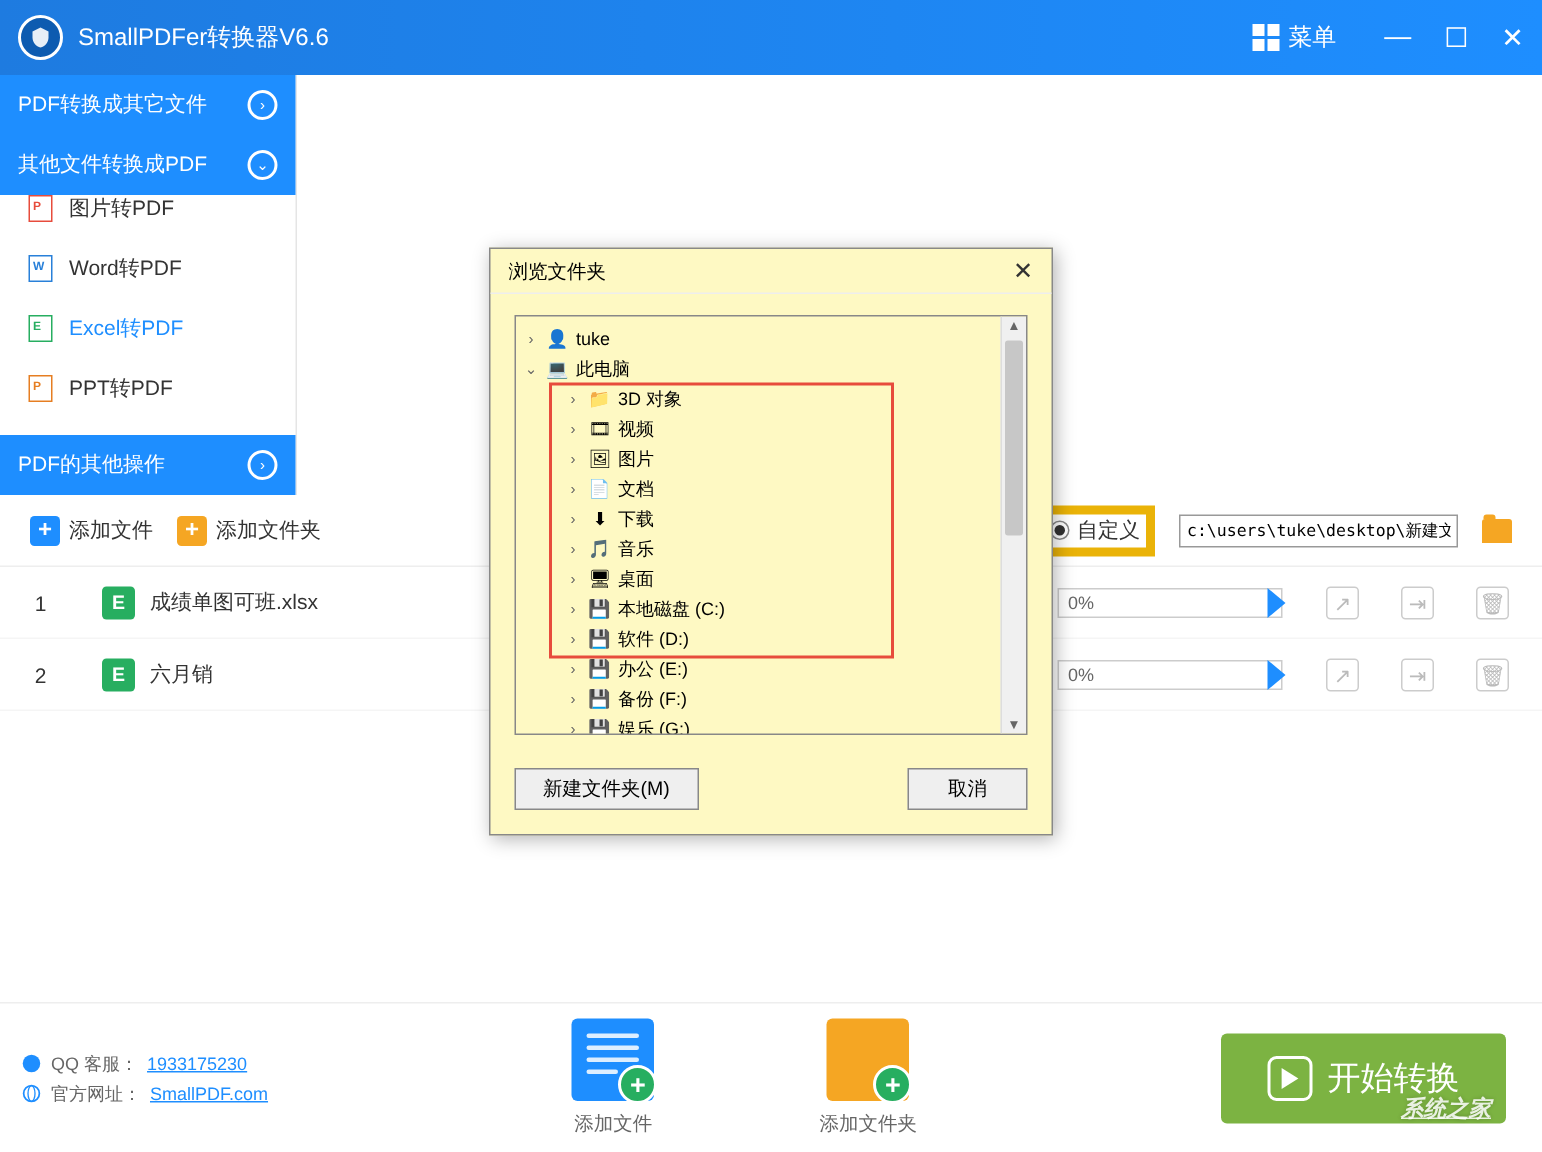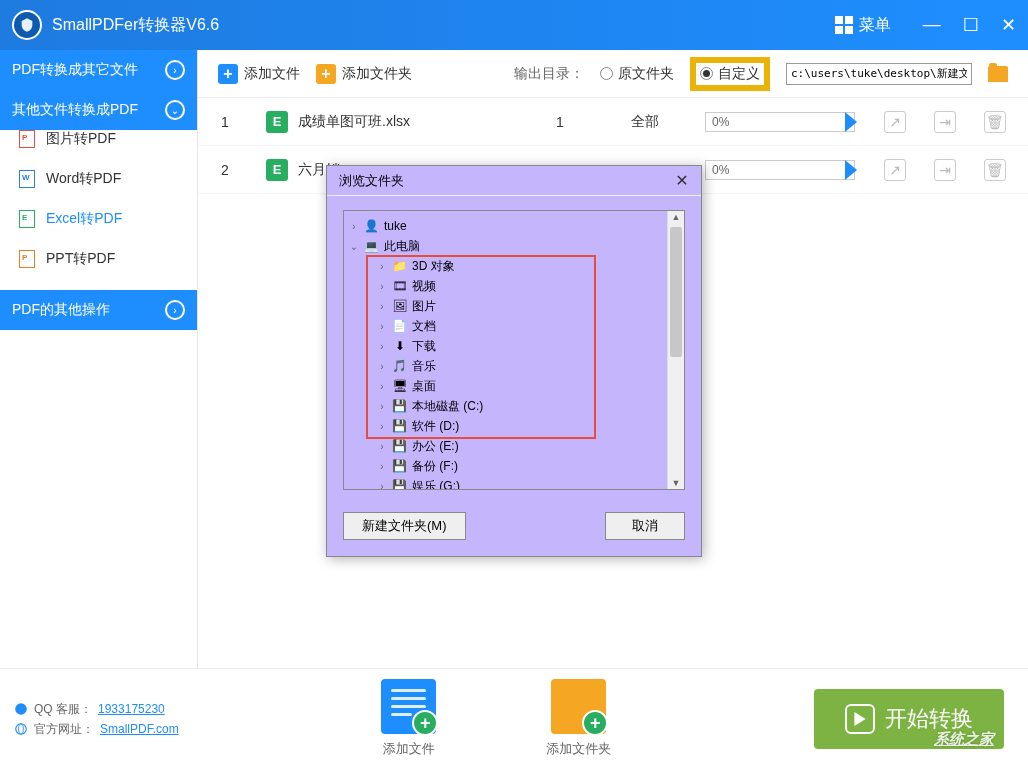--- a/index.html
+++ b/index.html
@@ -11,21 +11,21 @@
     .app-logo svg { width: 16px; height: 16px; }
     .app-title { font-size: 16px; flex: 1; }
     .titlebar-right { display: flex; align-items: center; gap: 18px; }
     .menu-btn { display: flex; align-items: center; gap: 6px; cursor: pointer; }
     .menu-grid { display: grid; grid-template-columns: 8px 8px; grid-template-rows: 8px 8px; gap: 2px; }
     .menu-grid span { background: #fff; }
     .win-ctl { display: flex; gap: 22px; margin-left: 14px; font-size: 18px; }
     .win-ctl span { cursor: pointer; }
     
     
-    .main { display: flex; height: calc(768px - 50px - 100px); }
+    .main { display: flex; height: calc(768px - 50px - 100px); flex-direction: column; }
     
     
     .sidebar { width: 198px; background: #fff; border-right: 1px solid #e5e5e5; }
     .side-section { height: 40px; background: #1e8eff; color: #fff; display: flex; align-items: center; justify-content: space-between; padding: 0 12px; font-size: 14px; cursor: pointer; }
     .side-section .chev { width: 20px; height: 20px; border: 2px solid #fff; border-radius: 50%; display: flex; align-items: center; justify-content: center; font-size: 10px; }
     .side-item { height: 40px; display: flex; align-items: flex-start; padding: 0 18px; gap: 10px; font-size: 14px; color: #333; cursor: pointer; }
     .side-item.active { color: #1e8eff; }
     .side-icon { width: 18px; height: 18px; display: flex; align-items: center; justify-content: center; }
     .pdf-icon-img { width: 16px; height: 18px; border: 1.5px solid #e74c3c; position: relative; }
     .pdf-icon-img.blue { border-color: #2980d9; }
@@ -83,21 +83,21 @@
     .fbtn-icon.clear { background:#8bc34a; border-radius: 6px; display:flex; align-items:center; justify-content:center;}
     .fbtn-icon.clear svg { width:38px; height:38px; }
     .fbtn-label { font-size: 13px; color: #666; }
     .doc-lines { position: absolute; top: 10px; left: 10px; right: 10px; display: flex; flex-direction: column; gap: 5px;}
     .doc-lines span{ height: 3px; background: rgba(255,255,255,.85); border-radius: 2px;}
     .start-btn { width: 190px; height: 60px; background: #7cb342; border-radius: 4px; color: #fff; display: flex; align-items: center; justify-content: center; gap: 10px; font-size: 22px; cursor: pointer; position: relative; }
     .start-btn .play-circle { width: 30px; height: 30px; border: 2px solid #fff; border-radius: 6px; display:flex; align-items:center; justify-content:center;}
     .watermark { position: absolute; right: 10px; bottom: 0; font-size: 15px; color: rgba(255,255,255,0.85); font-style: italic; font-weight: bold; text-shadow: 0 0 3px rgba(0,0,0,.2); pointer-events: none; text-decoration: underline;}
     
     
-    .dialog { position: absolute; left: 326px; top: 165px; width: 376px; background: #c4b5fd; border: 1px solid #888; box-shadow: 2px 2px 12px rgba(0,0,0,.3); }
+    .dialog { position: absolute; left: 326px; top: 165px; width: 376px; background: #fef9c3; border: 1px solid #888; box-shadow: 2px 2px 12px rgba(0,0,0,.3); }
     .dialog-title { height: 30px; display: flex; align-items: center; justify-content: space-between; padding: 0 8px 0 12px; font-size: 13px; border-bottom: 1px solid #eee; }
     .dialog-close { font-size: 16px; cursor: pointer; color: #333; width: 22px; text-align: center;}
     .dialog-body { padding: 14px 16px 10px; }
     .tree { border: 1px solid #888; height: 280px; overflow: hidden; font-size: 12px; padding: 5px 4px; position: relative; }
     .tree-scroll { position: absolute; right: 0; top: 0; bottom: 0; width: 17px; background: #f0f0f0; border-left: 1px solid #ddd;}
     .tree-scroll::before { content:'▲'; position:absolute; top:1px; left:0; right:0; text-align:center; font-size:9px; color:#666;}
     .tree-scroll::after { content:'▼'; position:absolute; bottom:1px; left:0; right:0; text-align:center; font-size:9px; color:#666;}
     .tree-thumb { position:absolute; left:2px; right:2px; top:16px; height:130px; background:#c7c7c7; border-radius:2px;}
     .tree-item { display: flex; align-items: center; height: 20px; gap: 4px; cursor: pointer; white-space: nowrap; }
     .tree-arrow { width: 12px; text-align: center; color: #666; font-size: 10px; }

